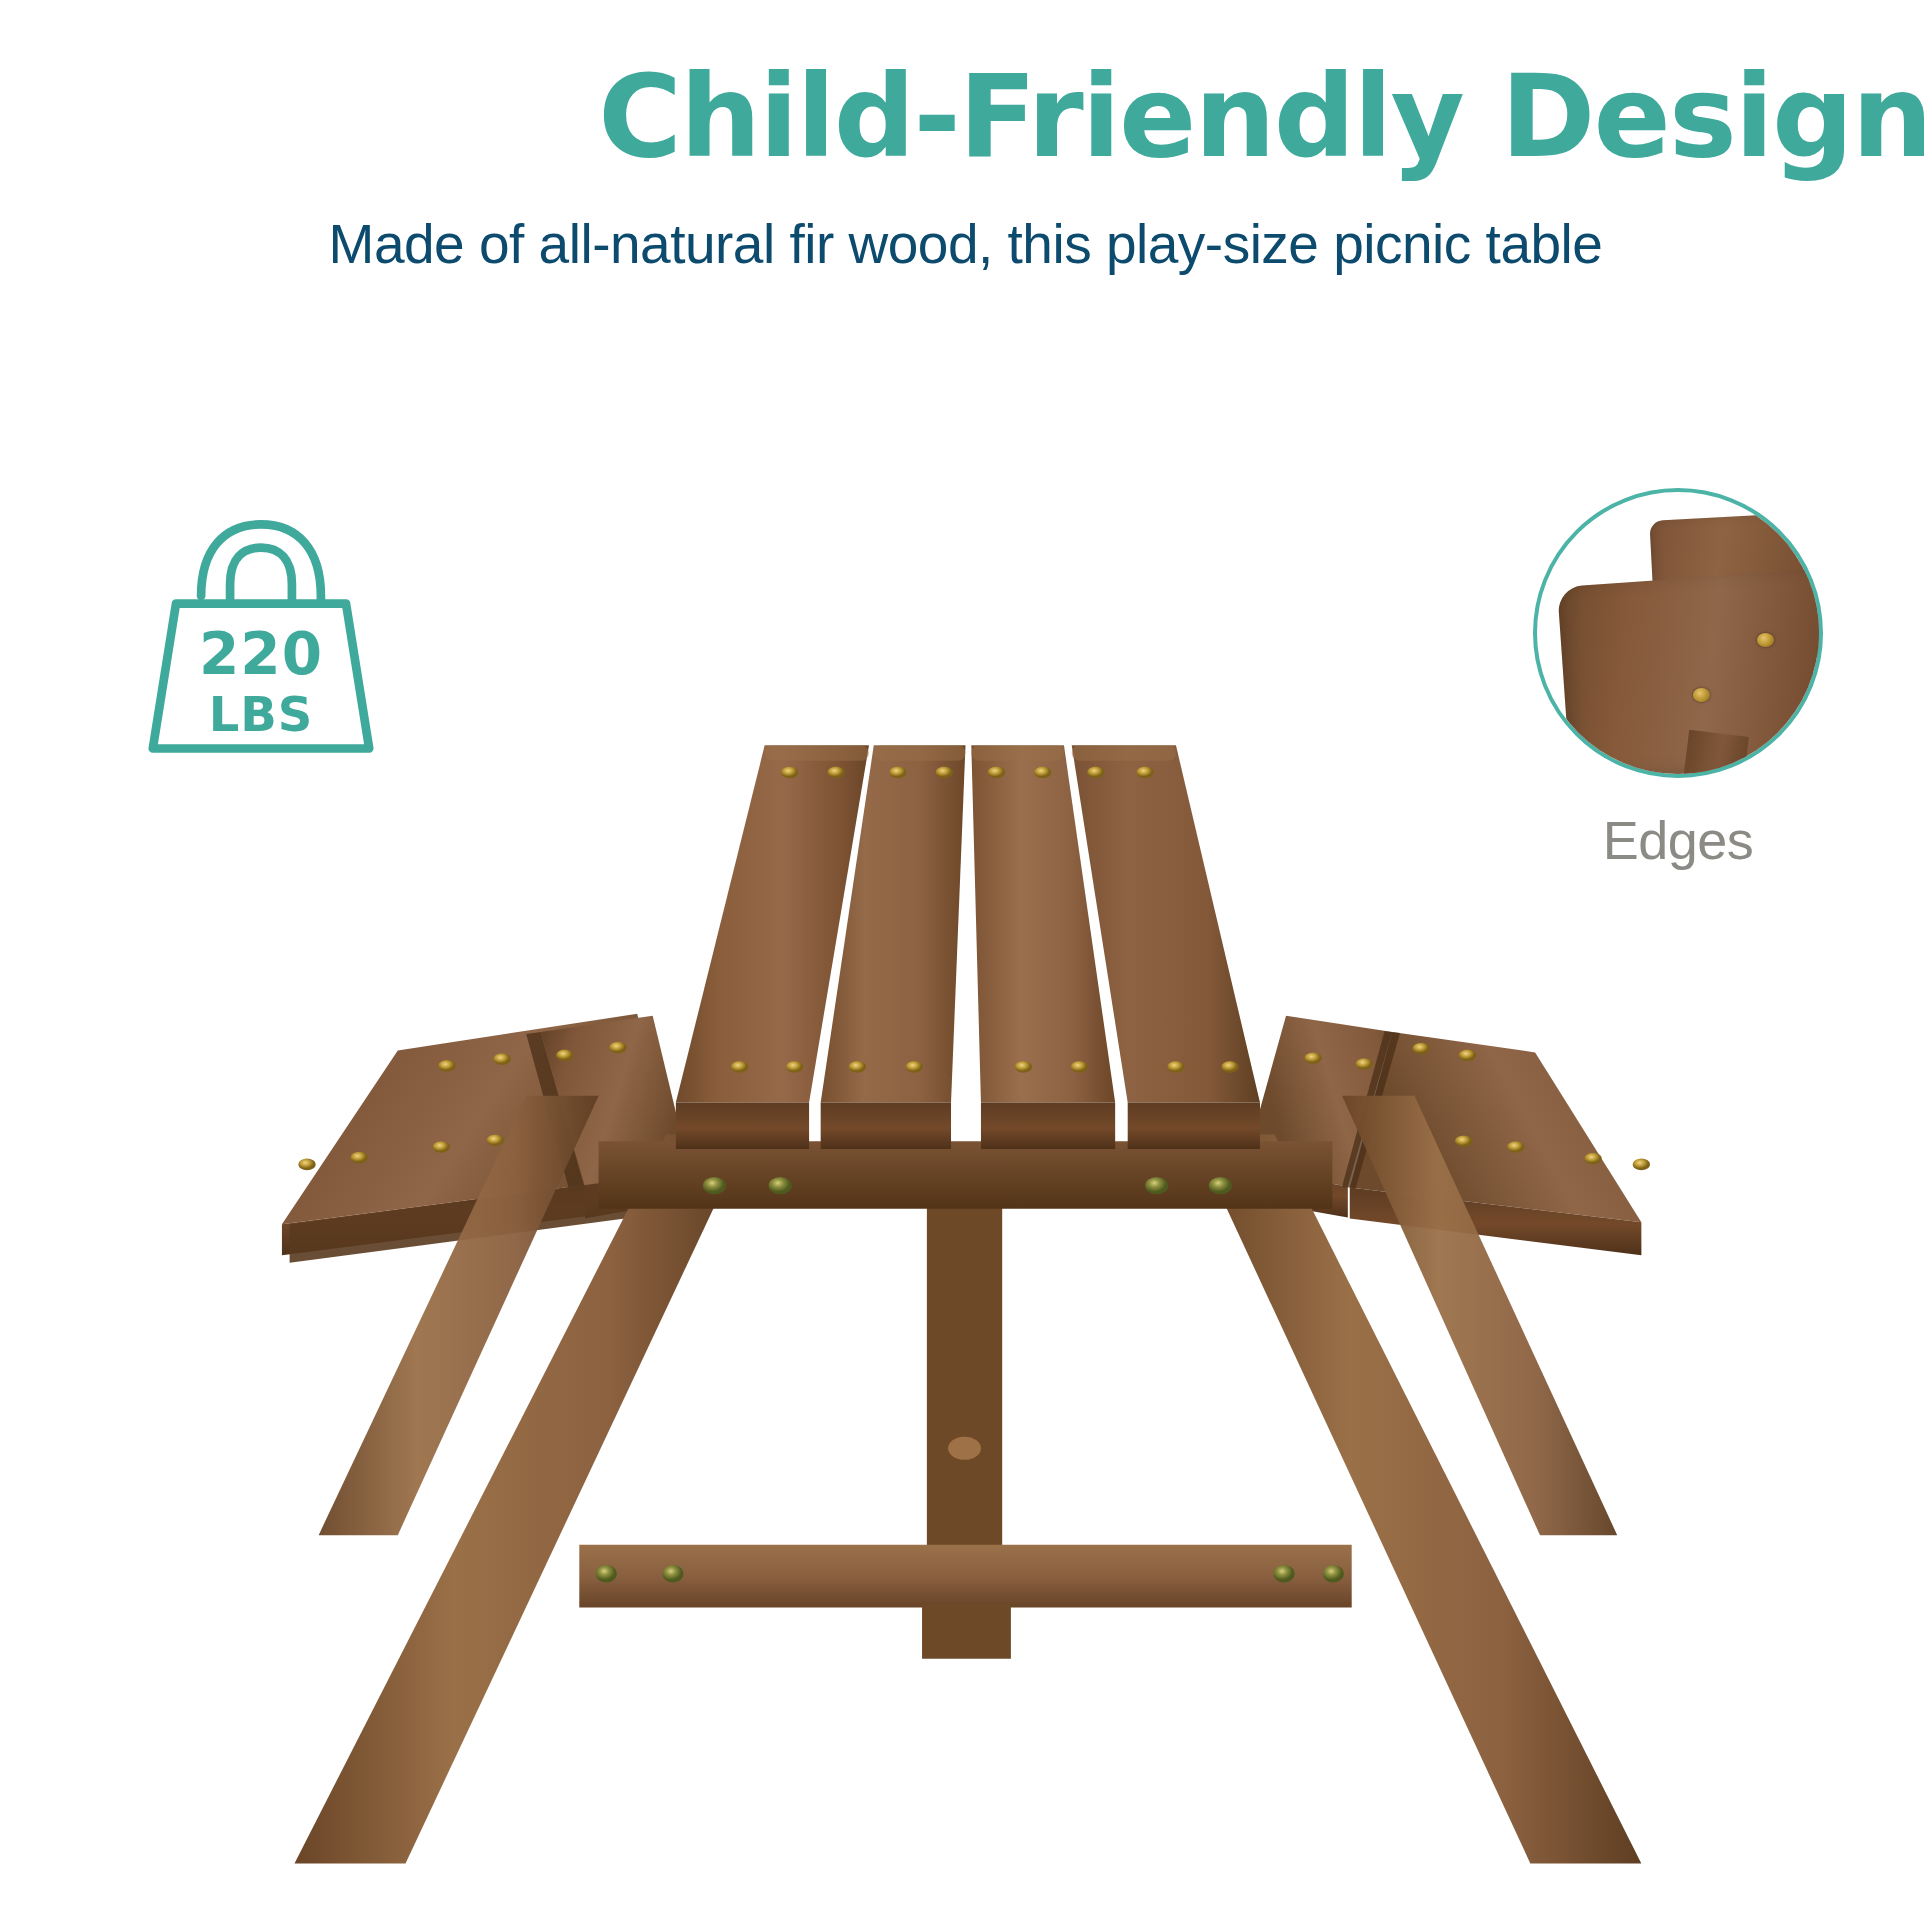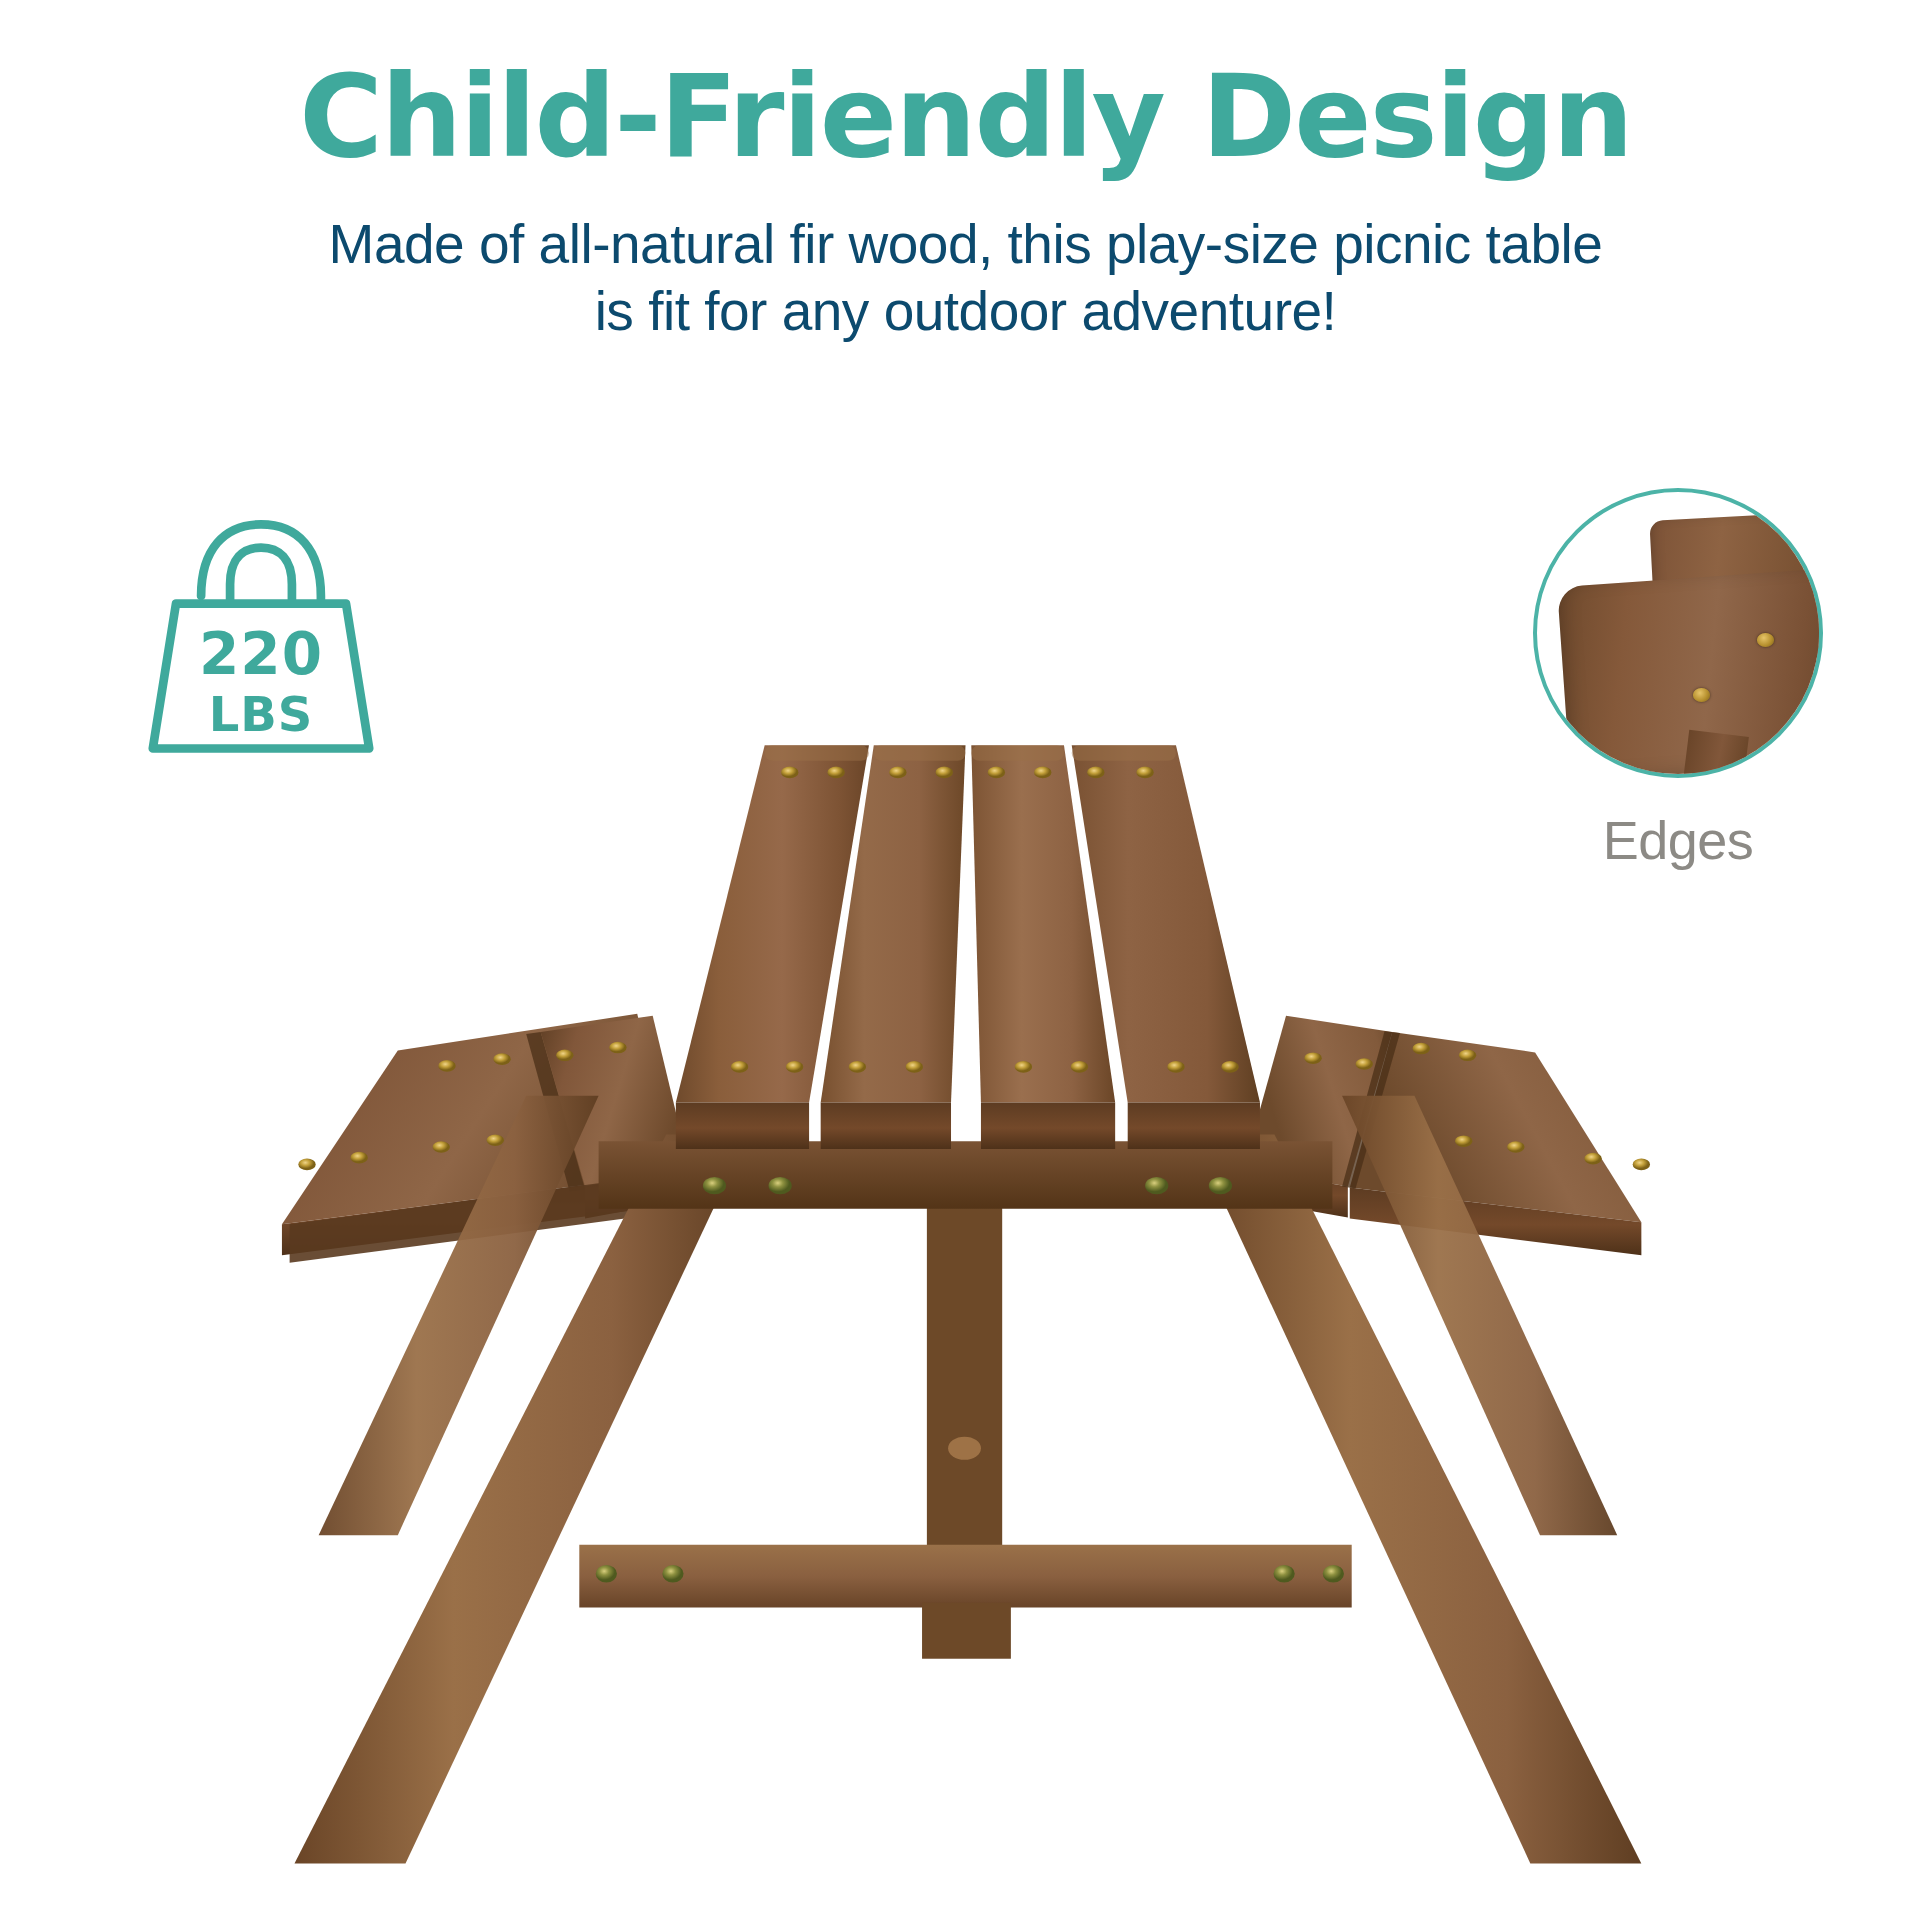--- a/index.html
+++ b/index.html
@@ -14,20 +14,21 @@
   
   #header { position:absolute; top:0; left:0; width:1931px; text-align:center; }
   #title {
     font-size:114px;
     font-weight:bold;
     color:#3fa99c;
     letter-spacing:-1.9px;
     line-height:1.0;
     padding-top:60px;
     font-family:"DejaVu Sans", sans-serif;
+    text-align:right;
   }
   #subtitle {
     font-size:55px;
     color:#0c4a6e;
     line-height:1.22;
     padding-top:37px;
     font-weight:400;
     letter-spacing:-0.5px;
   }
   #subtitle .ln { display:block; }
@@ -111,21 +112,20 @@
   #table-stage { position:absolute; left:0; top:0; width:1931px; height:1931px; }
   #table-svg { position:absolute; left:0; top:0; }
 </style>
 </head>
 <body>
 
 <div id="header">
   <div id="title">Child-Friendly Design</div>
   <div id="subtitle">
     <span class="ln">Made of all-natural fir wood, this play-size picnic table</span>
-    <span class="ln">is fit for any outdoor adventure!</span>
   </div>
 </div>
 
 <div id="table-stage">
 <svg id="table-svg" width="1931" height="1931" viewBox="0 0 2000 2000">
   <defs>
     <linearGradient id="gTopA" x1="0" y1="0" x2="1" y2="0">
       <stop offset="0%" stop-color="#6f4a2c"></stop>
       <stop offset="22%" stop-color="#8a5e3b"></stop>
       <stop offset="55%" stop-color="#96694a"></stop>

